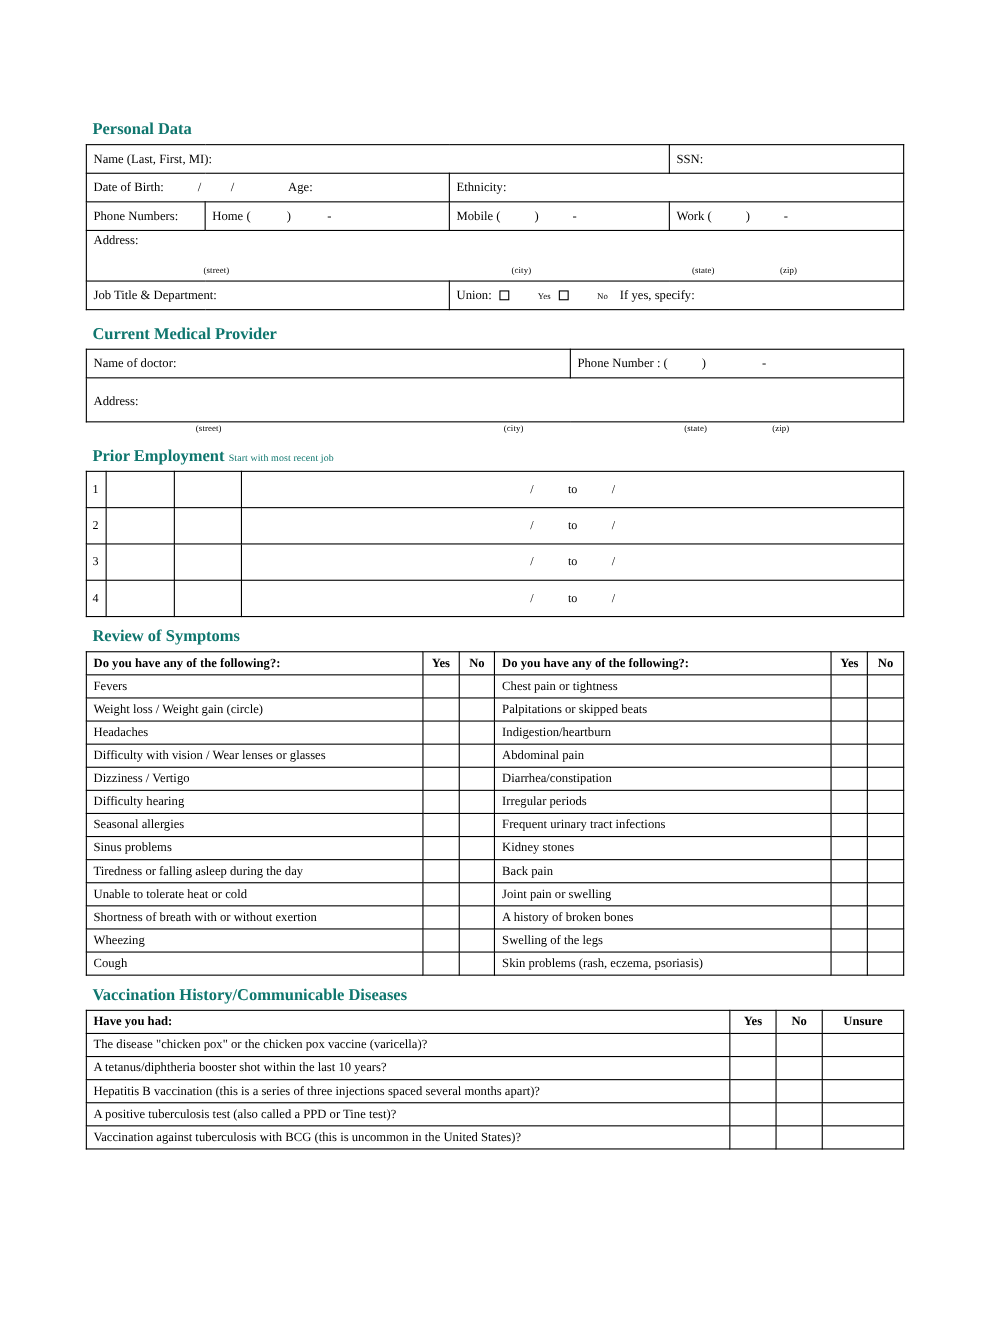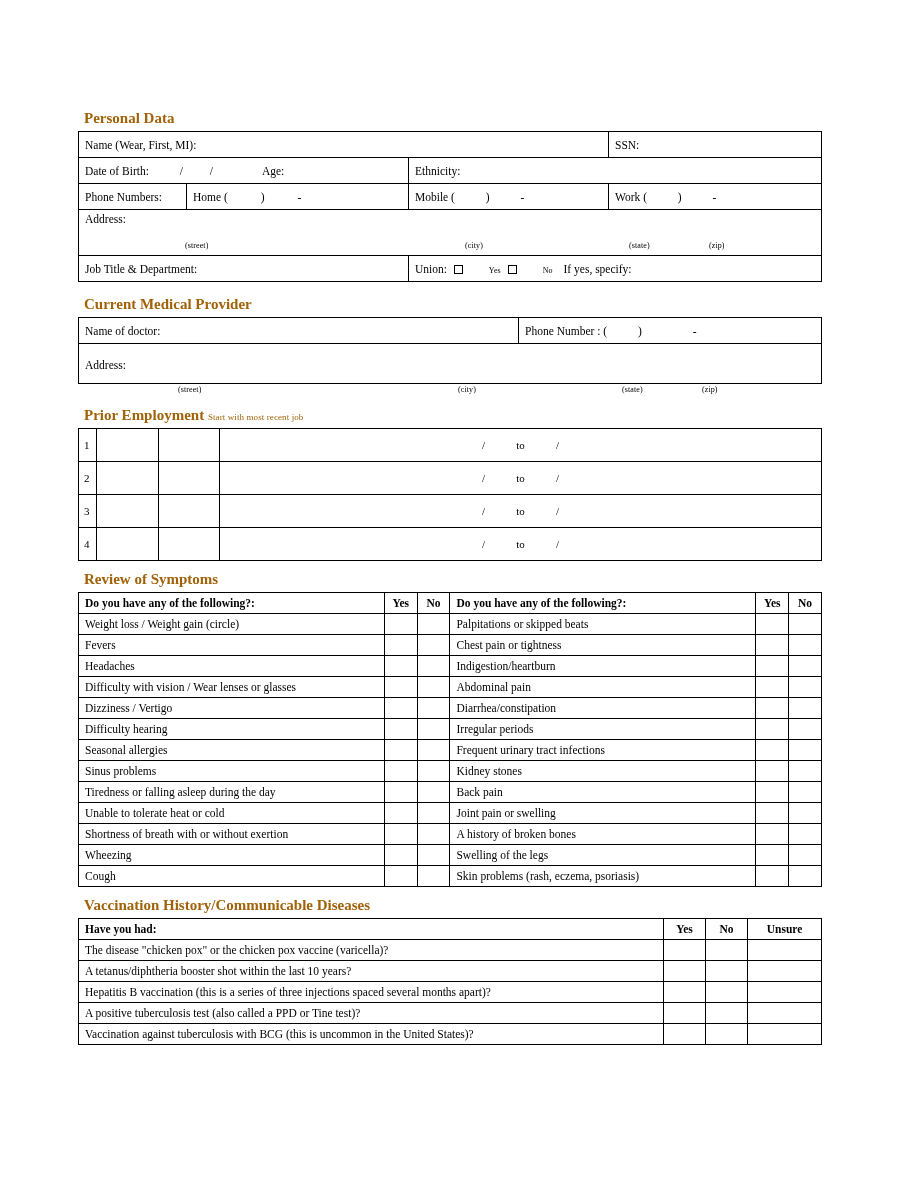--- a/index.html
+++ b/index.html
@@ -68,21 +68,21 @@
     font-size: 17px;
     font-weight: bold;
     color: #000;
     letter-spacing: 0.1px;
   }
 
   
   .sec-head {
     font-size: 15px;
     font-weight: bold;
-    color: #a16207;
+    color: #0f766e;
     margin: 0 0 4px 6px;
   }
   .sec-head .sub {
     font-size: 9px;
     font-weight: normal;
     letter-spacing: 0.1px;
   }
   .sec-wrap { margin-top: 14px; }
 
   
@@ -187,21 +187,21 @@
 <div class="page">
   <div class="content">
 
 
     <div class="sec-wrap">
       <div class="sec-head">Personal Data</div>
       <table class="box pd">
         <tbody>
             <tr>
           <td colspan="3" style="width:512px;">
-            <span class="lbl">Name (Wear, First, MI):</span>
+            <span class="lbl">Name (Last, First, MI):</span>
           </td>
           <td colspan="1">
             <span class="lbl">SSN:</span>
           </td>
         </tr>
         <tr>
           <td colspan="2" style="width:330px;">
             <span class="lbl">Date of Birth:</span>
             <span class="sp" style="width:28px;"></span><span>/</span>
             <span class="sp" style="width:24px;"></span><span>/</span>
@@ -335,32 +335,32 @@
         <tbody>
             <tr class="hdr">
           <td class="qcol">Do you have any of the following?:</td>
           <td class="yn">Yes</td>
           <td class="yn">No</td>
           <td class="qcol2">Do you have any of the following?:</td>
           <td class="yn">Yes</td>
           <td class="yn">No</td>
         </tr>
         <tr>
+          <td>Fevers</td>
+          <td class="yn"></td>
+          <td class="yn"></td>
+          <td>Chest pain or tightness</td>
+          <td class="yn"></td>
+          <td class="yn"></td>
+        </tr>
+        <tr>
           <td>Weight loss / Weight gain (circle)</td>
           <td class="yn"></td>
           <td class="yn"></td>
           <td>Palpitations or skipped beats</td>
-          <td class="yn"></td>
-          <td class="yn"></td>
-        </tr>
-        <tr>
-          <td>Fevers</td>
-          <td class="yn"></td>
-          <td class="yn"></td>
-          <td>Chest pain or tightness</td>
           <td class="yn"></td>
           <td class="yn"></td>
         </tr>
         <tr>
           <td>Headaches</td>
           <td class="yn"></td>
           <td class="yn"></td>
           <td>Indigestion/heartburn</td>
           <td class="yn"></td>
           <td class="yn"></td>

